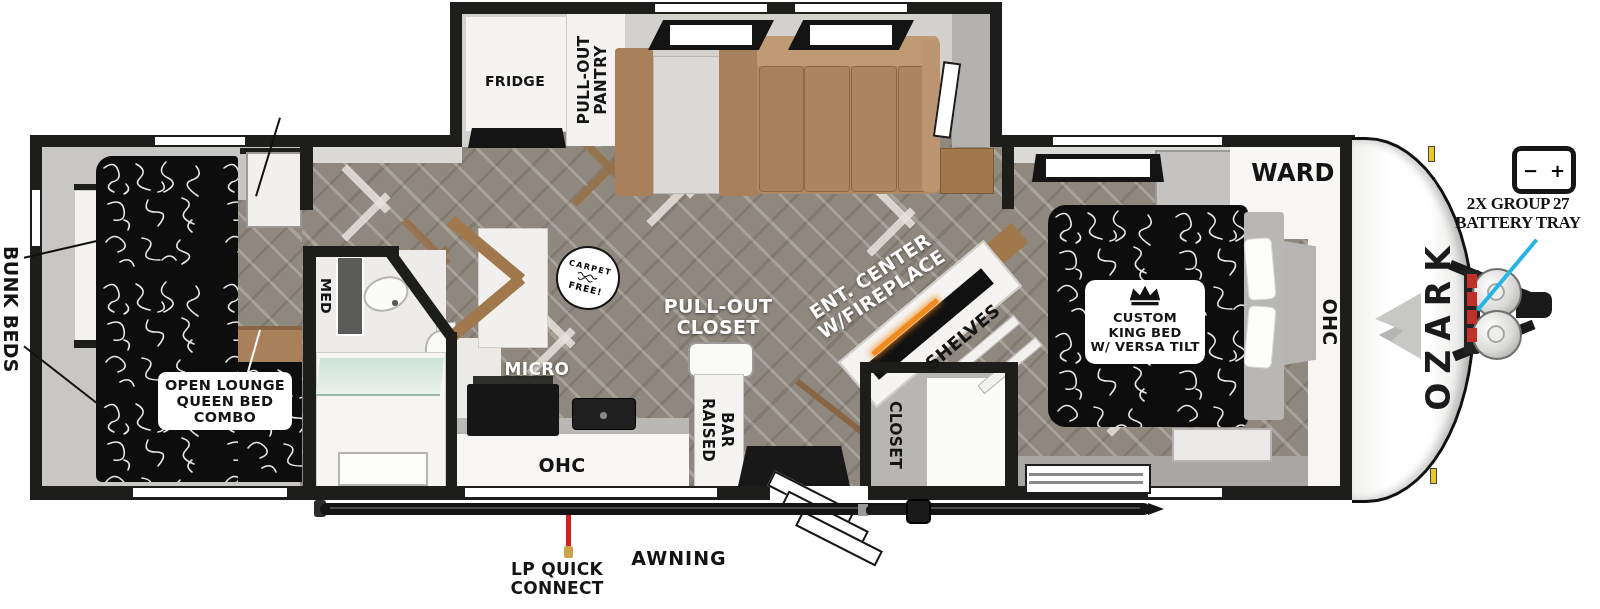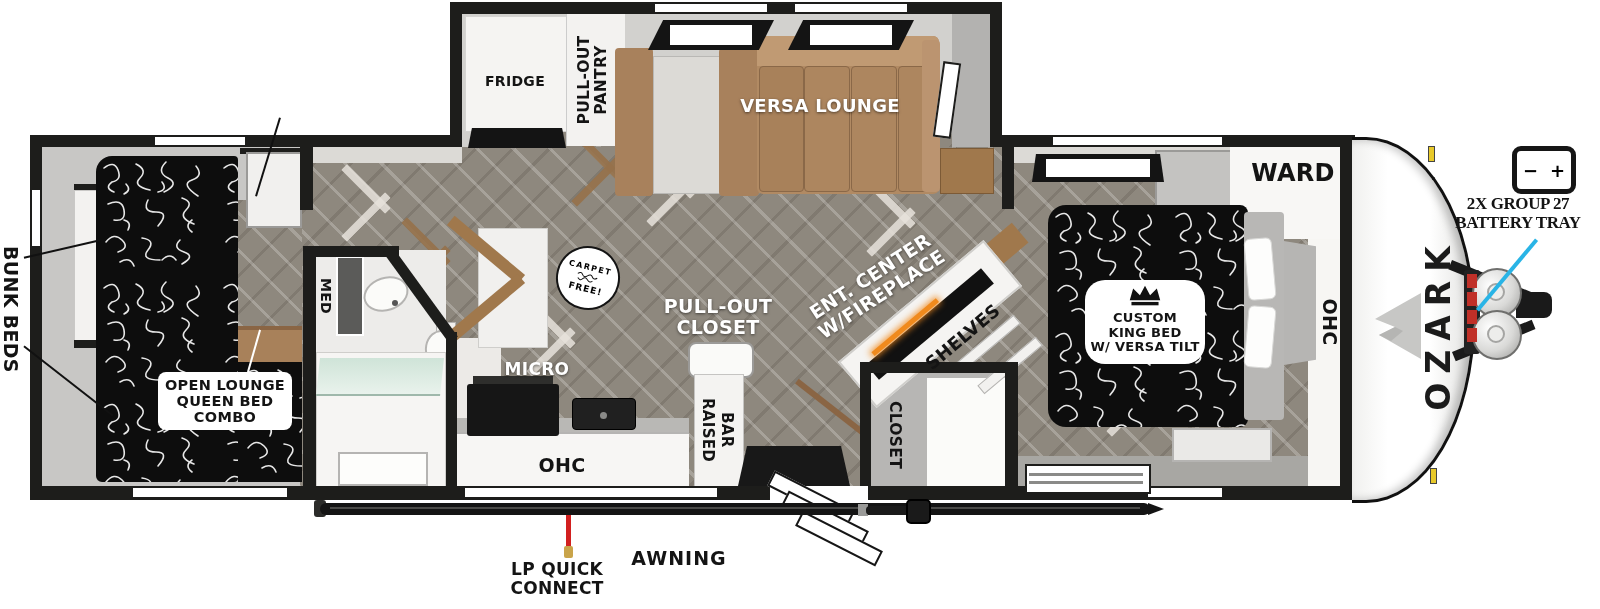--- a/index.html
+++ b/index.html
@@ -175,21 +175,21 @@
       </svg>
   </div>
   <div class="furn" style="left:1244px;top:212px;width:40px;height:208px;background:#b8b7b5;border-radius:4px"></div>
   <div class="furn" style="left:1246px;top:238px;width:26px;height:60px;background:#fdfdfc;border:1px solid #d8d8d6;border-radius:6px;transform:rotate(-5deg);z-index:12"></div>
   <div class="furn" style="left:1246px;top:306px;width:26px;height:60px;background:#fdfdfc;border:1px solid #d8d8d6;border-radius:6px;transform:rotate(5deg);z-index:12"></div>
   <div class="furn" style="left:1172px;top:428px;width:96px;height:30px;background:#eae9e7;border:2px solid #b5b4b2"></div>
   <div class="abs" style="left:1025px;top:464px;width:122px;height:26px;background:#fff;border:2px solid #1d1d1b;z-index:42">
     <div class="abs" style="left:2px;top:7px;width:114px;height:3px;background:#8a8a88"></div>
     <div class="abs" style="left:2px;top:15px;width:114px;height:3px;background:#8a8a88"></div>
   </div>
-  <div class="abs" style="left:1085px;top:280px;width:120px;height:84px;background:#fff;border-radius:20px;z-index:58;text-align:center">
+  <div class="abs" style="left:1085px;top:280px;width:120px;height:84px;background:#fff;border-radius:10px;z-index:58;text-align:center">
     <svg width="34" height="22" viewBox="0 0 40 26" style="margin-top:5px">
       <path d="M2 18 L6 4 L14 12 L20 1 L26 12 L34 4 L38 18 Z" fill="#111"></path>
       <rect x="4" y="20" width="32" height="4" fill="#111"></rect>
     </svg>
     <div class="lbl" style="position:static;font-size:13px">CUSTOM
 KING BED
 W/ VERSA TILT</div>
   </div>
 
   <div class="wall" style="left:30px;top:135px;width:432px;height:12px"></div>
@@ -288,21 +288,20 @@
           <path d="M3 8 q3 3 5 0 t5 0 t5 0"></path>
         </g>
     </svg>
     <span style="font-size:9px;font-weight:700;letter-spacing:1px">FREE!</span>
   </div>
 
   <div class="lbl vlr" style="left:0px;top:234px;width:26px;height:150px;font-size:19px">BUNK BEDS</div>
   <div class="lbl" style="left:465px;top:74px;width:100px;font-size:14px">FRIDGE</div>
   <div class="lbl" style="left:535px;top:61px;width:120px;height:38px;font-size:15.5px;transform:rotate(-90deg)">PULL-OUT
 PANTRY</div>
-  <div class="lbl w" style="left:720px;top:96px;width:200px;font-size:18px">VERSA LOUNGE</div>
   <div class="lbl vlr" style="left:317px;top:266px;width:22px;height:60px;font-size:14px">MED</div>
   <div class="lbl w" style="left:487px;top:360px;width:100px;font-size:17px">MICRO</div>
   <div class="lbl" style="left:512px;top:455px;width:100px;font-size:19px">OHC</div>
   <div class="lbl vlr" style="left:697px;top:375px;width:44px;height:110px;font-size:15px;line-height:1.3">RAISED
 BAR</div>
   <div class="lbl w" style="left:618px;top:296px;width:200px;font-size:19px">PULL-OUT
 CLOSET</div>
   <div class="lbl w" style="left:777px;top:264px;width:200px;height:46px;font-size:19px;transform:rotate(-33deg)">ENT. CENTER
 W/FIREPLACE</div>
   <div class="lbl" style="left:898px;top:327px;width:130px;font-size:18px;transform:rotate(-40deg)">SHELVES</div>

